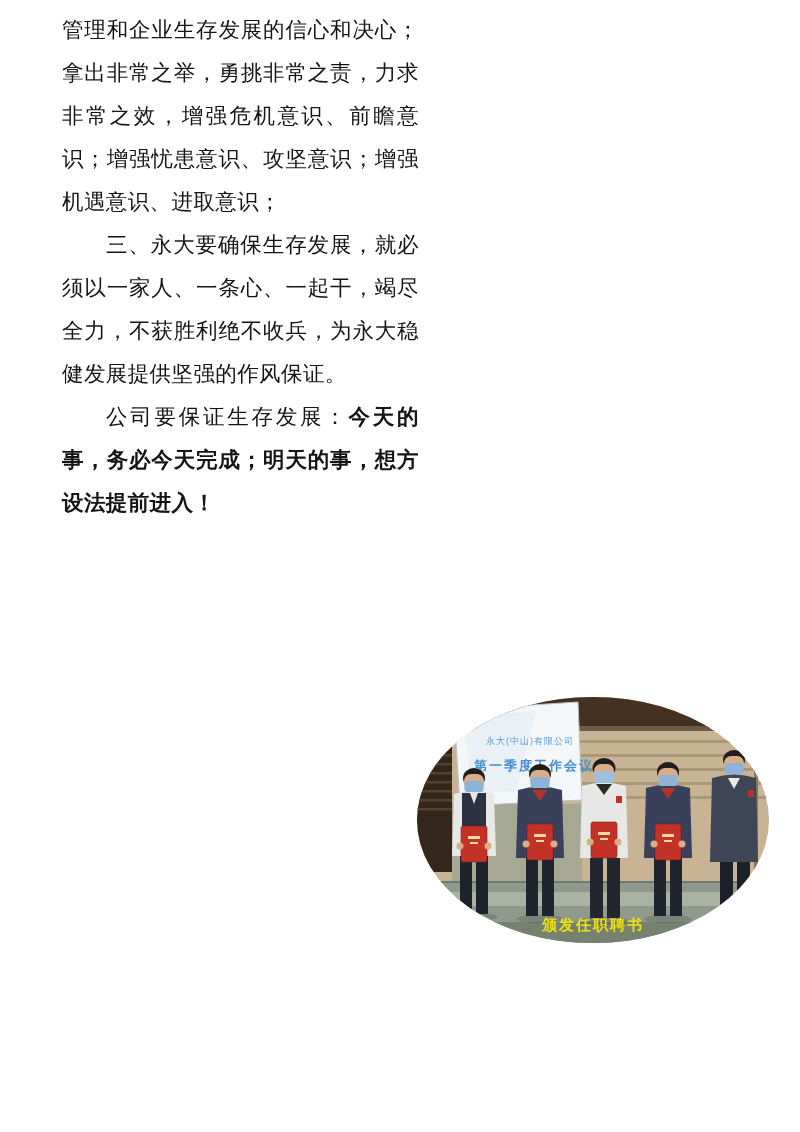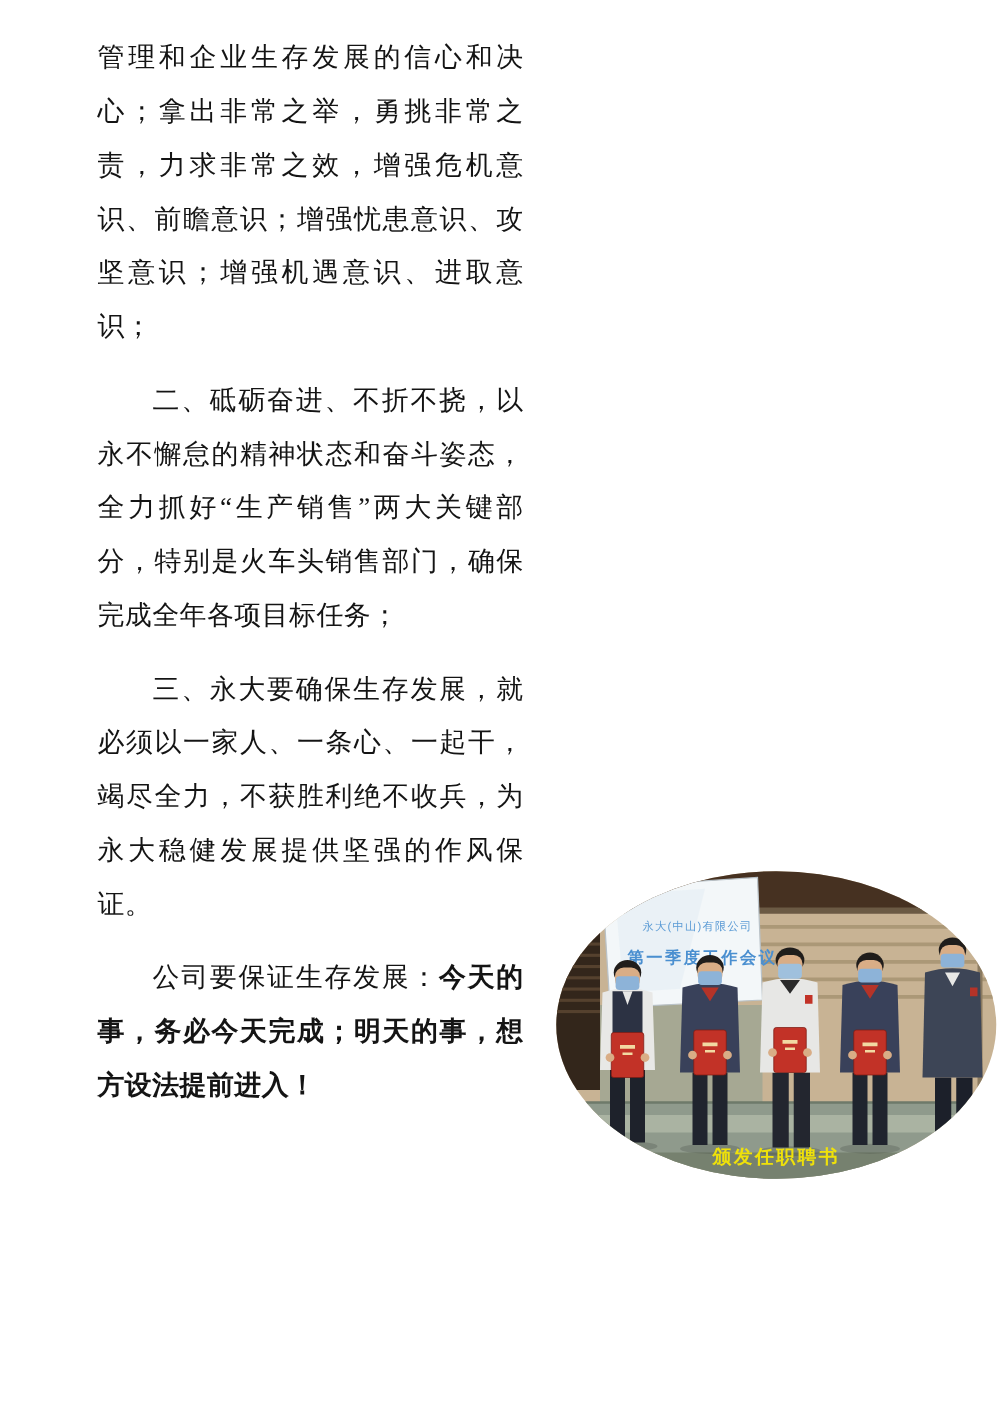--- a/index.html
+++ b/index.html
@@ -15,51 +15,50 @@
   .content {
     position: absolute;
     left: 62px;
     top: 9px;
     width: 676px;
     font-size: 21.5px;
     line-height: 43px;
     text-align: justify;
     letter-spacing: 0.4px;
   }
-  .content p { margin: 16px; padding: 0; text-indent: 44px; }
+  .content p { margin: 0; padding: 0; text-indent: 44px; }
   .content p.no-indent { text-indent: 0; }
   .content b { font-weight: bold; }
   .photo-spacer {
     float: right;
     width: 313px;
     height: 258px;
     margin-top: 681px;
     margin-left: 6px;
   }
   .photo {
     position: absolute;
-    left: 444px;
+    left: 416px;
     top: 696px;
     width: 354px;
     height: 248px;
   }
   .photo svg { display: block; width: 354px; height: 248px; }
   .screen-t1 { font-size: 9px; letter-spacing: 1px; fill: #5b9bd5; font-family: "Liberation Sans", sans-serif; }
   .screen-t2 { font-size: 13px; font-weight: bold; letter-spacing: 2px; fill: #4a8fd0; font-family: "Liberation Sans", sans-serif; }
   .caption-t { font-size: 15px; font-weight: bold; letter-spacing: 2px; fill: #efe10a; font-family: "Liberation Sans", sans-serif; }
 </style>
 </head>
 <body>
 
 <div class="page">
 
   <div class="content">
     <span class="photo-spacer"></span>
     <p class="no-indent">管理和企业生存发展的信心和决心；拿出非常之举，勇挑非常之责，力求非常之效，增强危机意识、前瞻意识；增强忧患意识、攻坚意识；增强机遇意识、进取意识；</p>
-    <p>二、砥砺奋进、不折不挠，以永不懈怠的精神状态和奋斗姿态，全力抓好“生产销售”两大关键部分，特别是火车头销售部门，确保完成全年各项目标任务；</p>
     <p>三、永大要确保生存发展，就必须以一家人、一条心、一起干，竭尽全力，不获胜利绝不收兵，为永大稳健发展提供坚强的作风保证。</p>
     <p><span>公司要保证生存发展：</span><b>今天的事，务必今天完成；明天的事，想方设法提前进入！</b></p>
 
   </div>
 
   <div class="photo">
     <svg viewBox="0 0 354 248" xmlns="http://www.w3.org/2000/svg">
       <defs>
         <clipPath id="ovalClip">
             <ellipse cx="177" cy="124" rx="176" ry="123"></ellipse>

